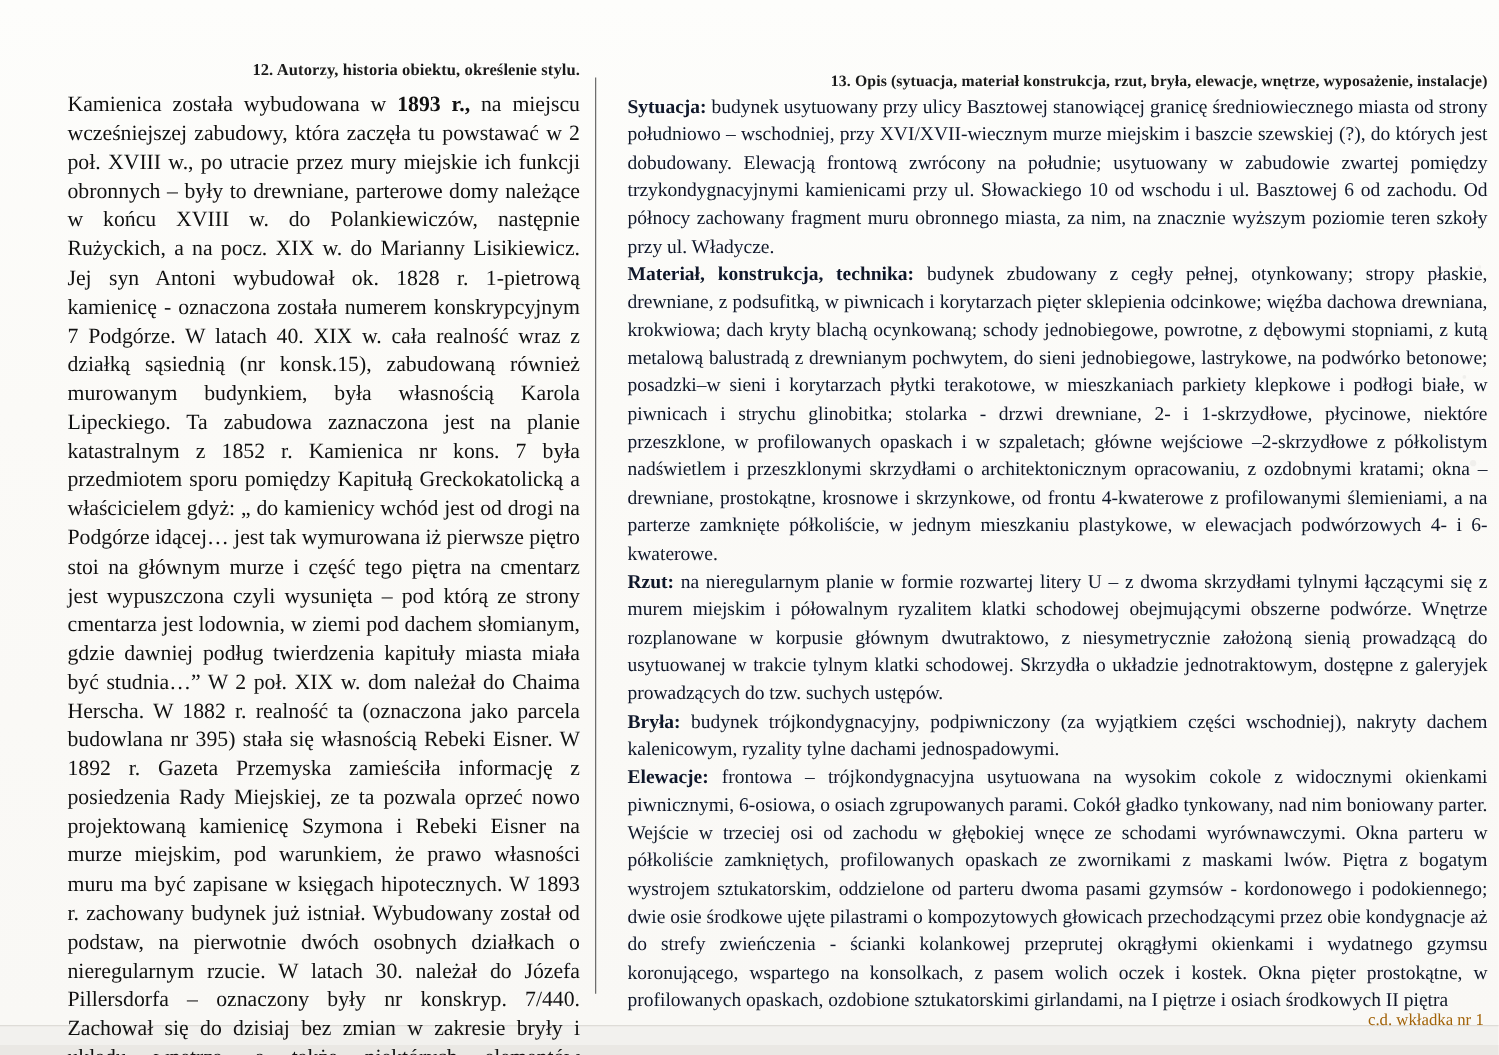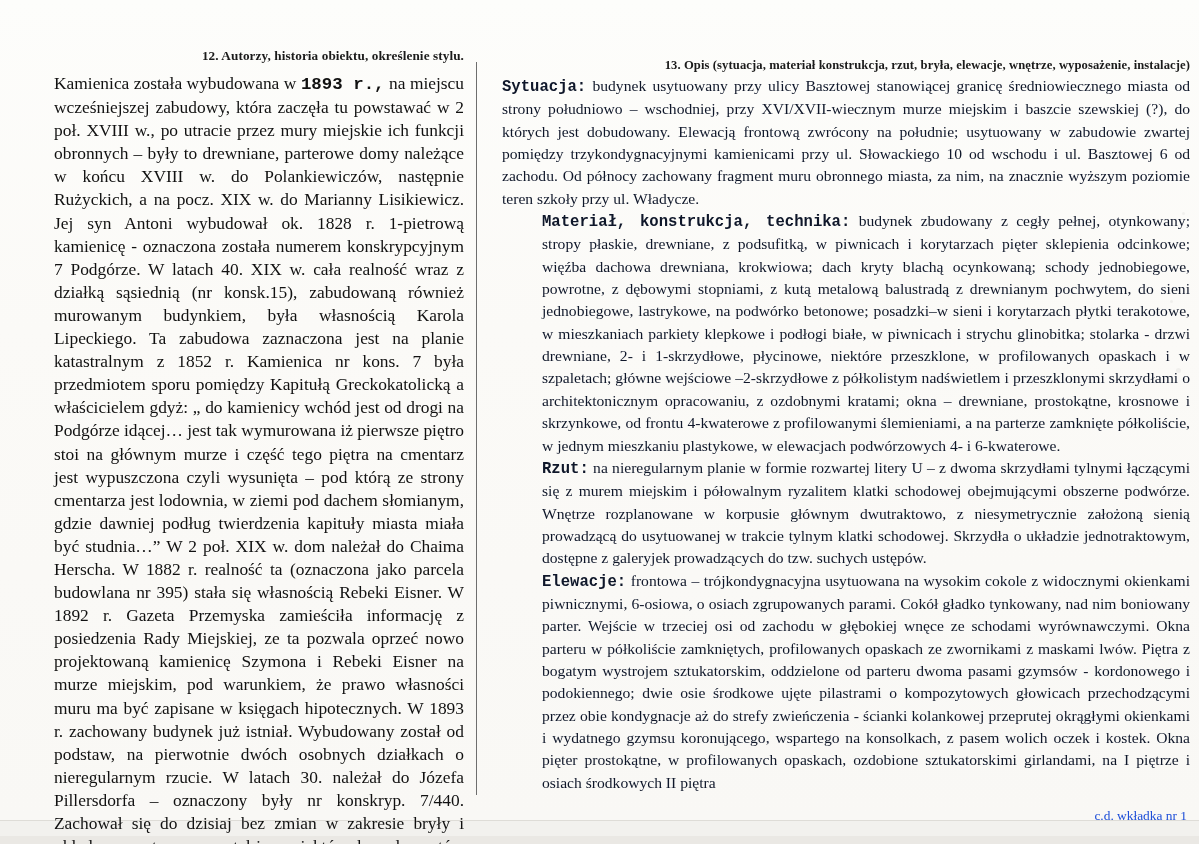--- a/index.html
+++ b/index.html
@@ -103,34 +103,33 @@
 
   .body-right {
     font-size: 15.6px;
     line-height: 22.35px;
     color: #0f172a;
     text-align: justify;
     text-justify: inter-word;
     margin: 0;
     hyphens: manual;
   }
-  .body-right + .body-right { margin-top: 0; margin-left: 40px; }
+  .body-right + .body-right { margin-top: 0; }
 
   .lead {
     font-weight: bold;
-    font-family: Liberation Mono, monospace;
   }
 
   #footnote {
     position: absolute;
     right: 12px;
     top: 808px;
     font-size: 13.4px;
     line-height: 16px;
-    color: #1d4ed8;
+    color: #a16207;
     text-align: right;
   }
 
   
   .speckle {
     position: absolute;
     background: rgba(150,150,145,0.10);
     border-radius: 50%;
   }
 </style>
@@ -160,20 +159,23 @@
     </p>
 
     <p class="body-right">
       <span class="lead">Materiał, konstrukcja, technika:</span><span> budynek zbudowany z cegły pełnej, otynkowany; stropy płaskie, drewniane, z podsufitką, w piwnicach i korytarzach pięter sklepienia odcinkowe; więźba dachowa drewniana, krokwiowa; dach kryty blachą ocynkowaną; schody jednobiegowe, powrotne, z dębowymi stopniami, z kutą metalową balustradą z drewnianym pochwytem, do sieni jednobiegowe, lastrykowe, na podwórko betonowe; posadzki–w sieni i korytarzach płytki terakotowe, w mieszkaniach parkiety klepkowe i podłogi białe, w piwnicach i strychu glinobitka; stolarka - drzwi drewniane, 2- i 1-skrzydłowe, płycinowe, niektóre przeszklone, w profilowanych opaskach i w szpaletach; główne wejściowe –2-skrzydłowe z półkolistym nadświetlem i przeszklonymi skrzydłami o architektonicznym opracowaniu, z ozdobnymi kratami; okna – drewniane, prostokątne, krosnowe i skrzynkowe, od frontu 4-kwaterowe z profilowanymi ślemieniami, a na parterze zamknięte półkoliście, w jednym mieszkaniu plastykowe, w elewacjach podwórzowych 4- i 6-kwaterowe.</span>
     </p>
 
     <p class="body-right">
       <span class="lead">Rzut:</span><span> na nieregularnym planie w formie rozwartej litery U – z dwoma skrzydłami tylnymi łączącymi się z murem miejskim i półowalnym ryzalitem klatki schodowej obejmującymi obszerne podwórze. Wnętrze rozplanowane w korpusie głównym dwutraktowo, z niesymetrycznie założoną sienią prowadzącą do usytuowanej w trakcie tylnym klatki schodowej. Skrzydła o układzie jednotraktowym, dostępne z galeryjek prowadzących do tzw. suchych ustępów.</span>
     </p>
 
+    <p class="body-right">
+      <span class="lead">Bryła:</span><span> budynek trójkondygnacyjny, podpiwniczony (za wyjątkiem części wschodniej), nakryty dachem kalenicowym, ryzality tylne dachami jednospadowymi.</span>
+    </p>
 
     <p class="body-right">
       <span class="lead">Elewacje:</span><span> frontowa – trójkondygnacyjna usytuowana na wysokim cokole z widocznymi okienkami piwnicznymi, 6-osiowa, o osiach zgrupowanych parami. Cokół gładko tynkowany, nad nim boniowany parter. Wejście w trzeciej osi od zachodu w głębokiej wnęce ze schodami wyrównawczymi.  Okna parteru w półkoliście zamkniętych, profilowanych  opaskach ze zwornikami z maskami lwów.  Piętra z bogatym wystrojem sztukatorskim, oddzielone od parteru dwoma pasami gzymsów - kordonowego i podokiennego; dwie osie środkowe ujęte pilastrami o kompozytowych głowicach przechodzącymi przez obie kondygnacje aż do strefy zwieńczenia - ścianki kolankowej przeprutej okrągłymi okienkami i wydatnego gzymsu koronującego, wspartego na konsolkach, z pasem wolich oczek i kostek. Okna pięter prostokątne, w profilowanych opaskach, ozdobione sztukatorskimi  girlandami, na I piętrze  i osiach środkowych II piętra</span>
     </p>
   </div>
 
   <div id="footnote">c.d. wkładka nr 1</div>
 
   <div class="speckle" style="left:1176px; top:368px; width:5px; height:5px;"></div>
   <div class="speckle" style="left:1170px; top:300px; width:3px; height:3px;"></div>

